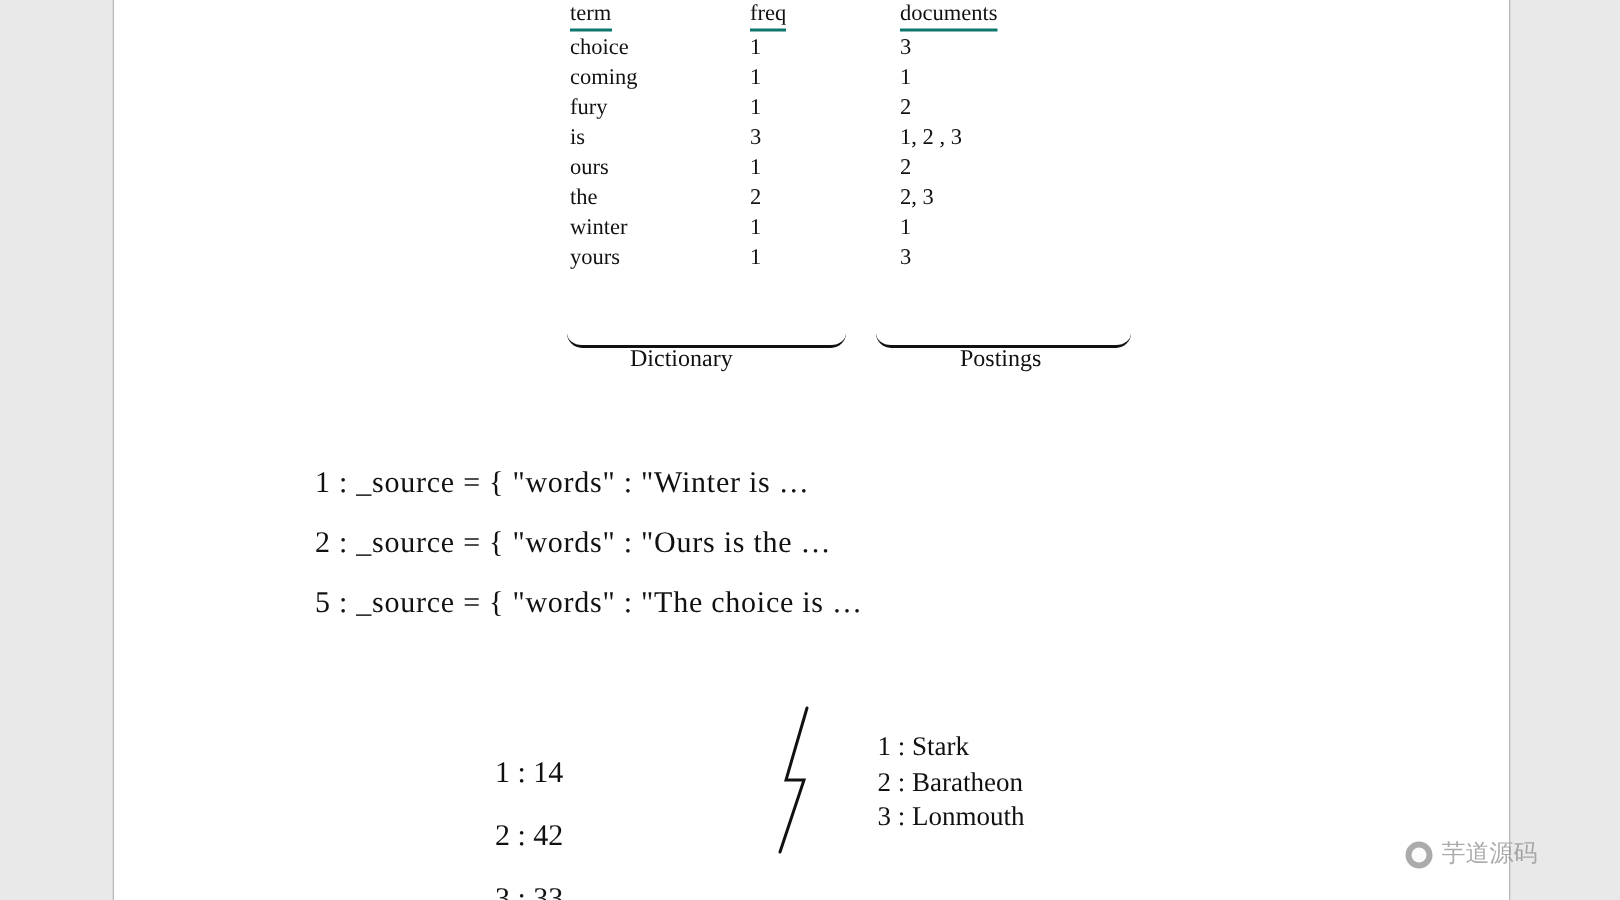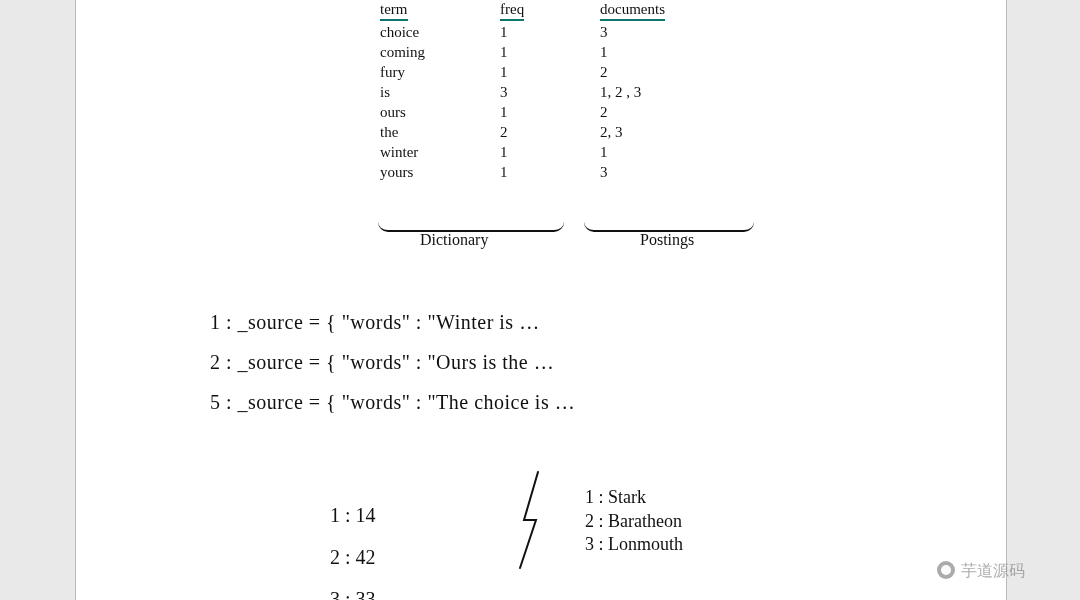--- a/index.html
+++ b/index.html
@@ -36,21 +36,21 @@
   .src.s3{top:390px}
   
   .nums{position:absolute;left:330px;top:485px;font-size:20px}
   .nums div{margin:18px 0}
   .names{position:absolute;left:585px;top:485px;font-size:18px}
   .names div{margin:2px 0}
   .slash{position:absolute;left:510px;top:470px;height:100px;width:40px}
   .slash svg{width:100%;height:100%}
   
   .wm{position:absolute;right:55px;bottom:20px;color:#888;font-size:16px;
-    font-family:Liberation Serif, serif;display:flex;align-items:center;gap:6px;opacity:.7}
+    font-family:Liberation Mono, monospace;display:flex;align-items:center;gap:6px;opacity:.7}
   .wm-ico{width:18px;height:18px;border-radius:50%;background:#888;
     display:inline-block;position:relative}
   .wm-ico::after{content:"";position:absolute;inset:4px;border-radius:50%;
     background:#fafafa}
 </style>
 </head>
 <body>
 <div class="page">
 
   <div class="gutter l" style="width:75px"></div>

